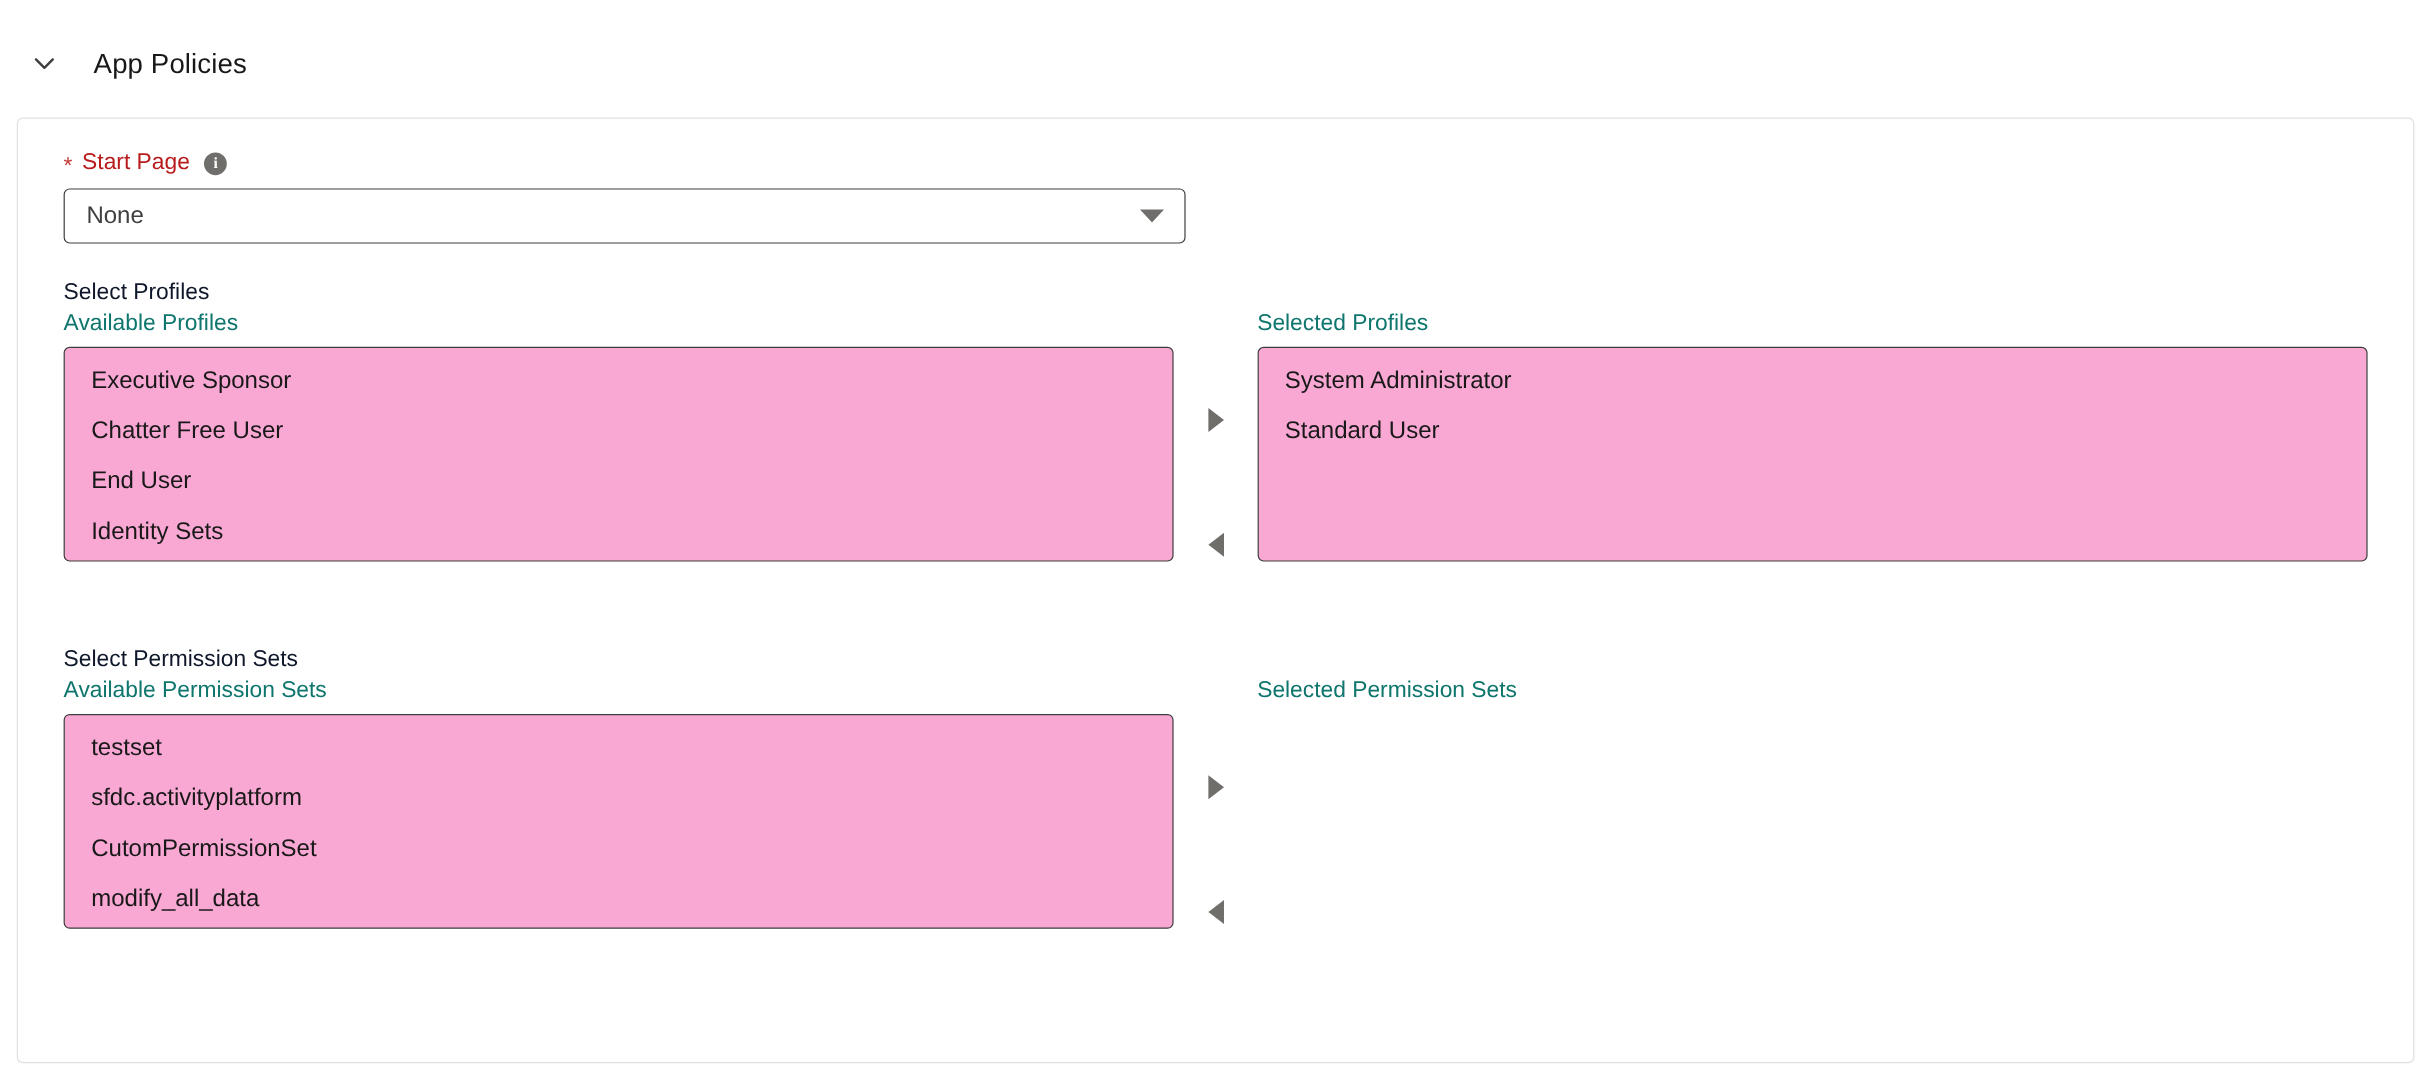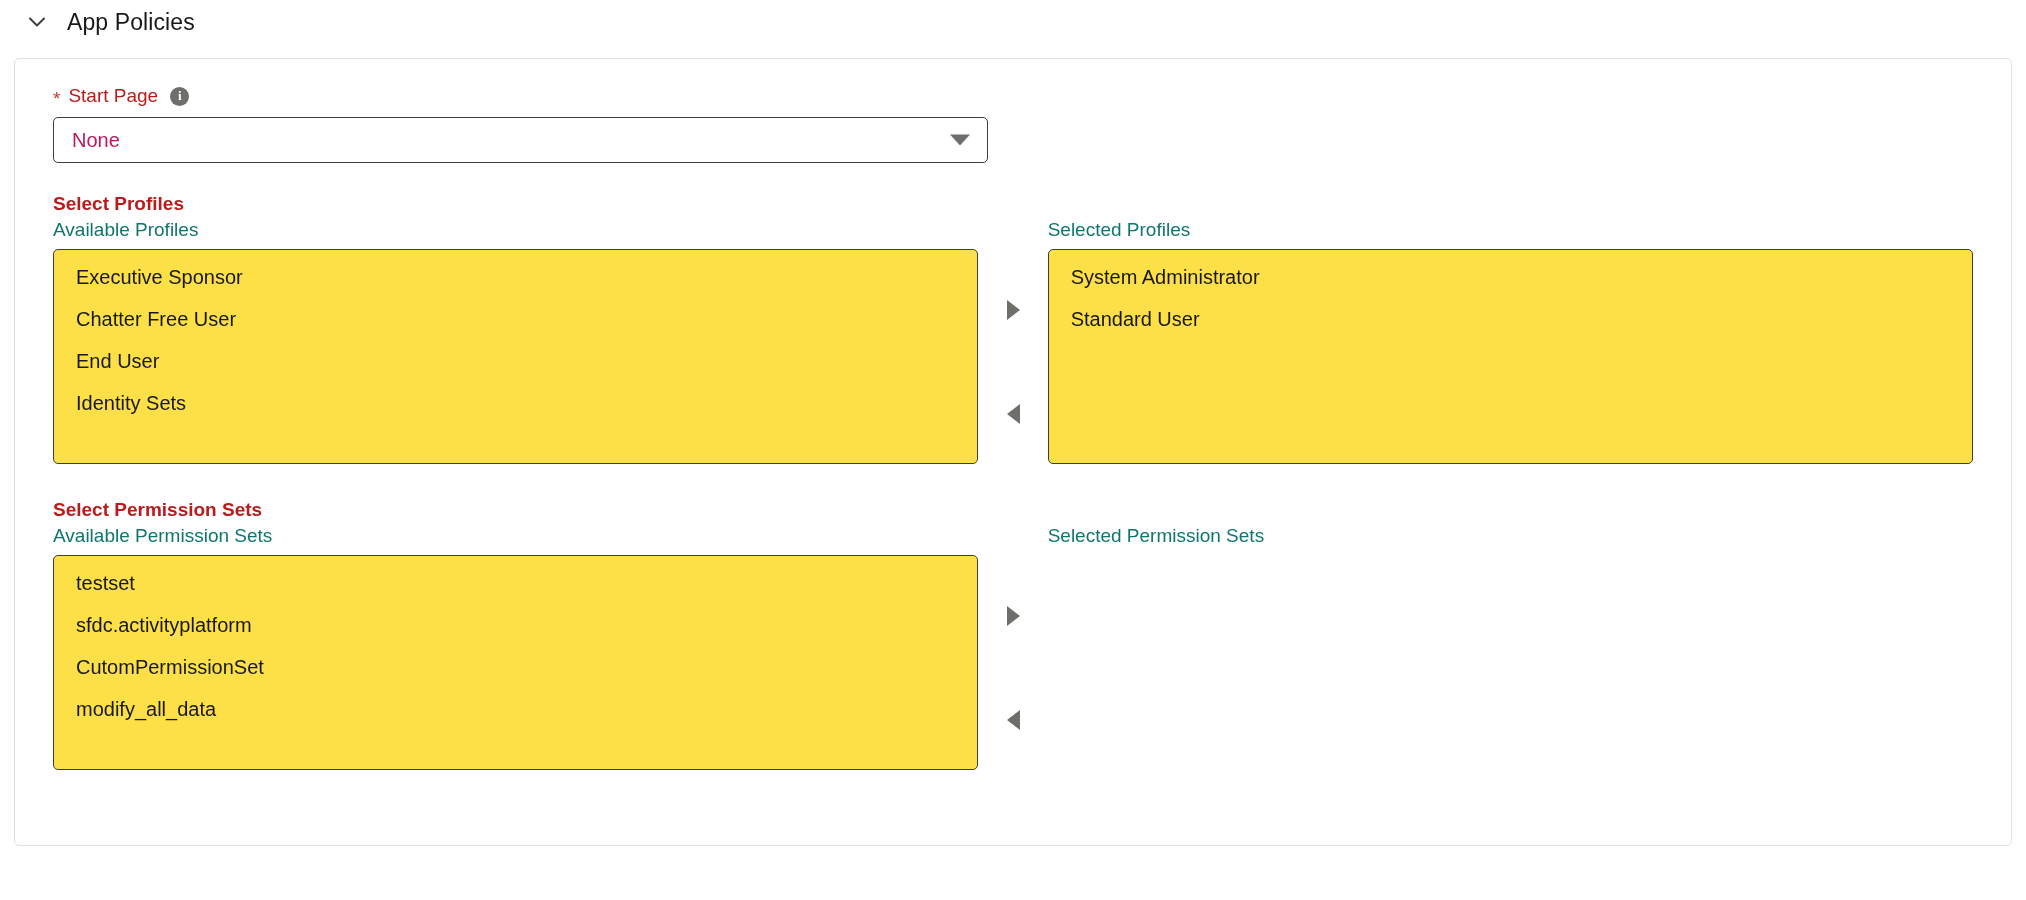--- a/index.html
+++ b/index.html
@@ -16,24 +16,24 @@
     overflow: hidden;
   }
 
   .page {
     padding: 0 14px;
   }
 
   
   .section-header {
     display: flex;
-    align-items: center;
-    gap: 17px;
+    gap: 28px;
     height: 44px;
     padding-left: 10px;
+    margin-top: 40px;
   }
   .chevron {
     width: 26px;
     height: 26px;
     display: inline-flex;
     align-items: center;
     justify-content: center;
     color: #3e3e3c;
     cursor: pointer;
   }
@@ -96,62 +96,62 @@
   .select-box {
     width: 100%;
     height: 100%;
     border: 1px solid #3e3e3c;
     border-radius: 5px;
     background: #fff;
     display: flex;
     align-items: center;
     padding: 0 18px;
     font-size: 20px;
-    color: #be185d;
+    color: #404040;
     cursor: pointer;
   }
   .select-arrow {
     position: absolute;
     right: 18px;
     top: 50%;
     transform: translateY(-50%);
     width: 0;
     height: 0;
     border-left: 10px solid transparent;
     border-right: 10px solid transparent;
     border-top: 11px solid #706e6b;
     pointer-events: none;
   }
 
   
   .group-title {
     font-size: 19px;
-    font-weight: bold;
-    color: #b91c1c;
+    font-weight: normal;
+    color: #0f172a;
     margin: 30px 0 4px 0;
   }
 
   .duel {
     display: flex;
     align-items: flex-start;
   }
   .duel-col {
     width: 935px;
   }
   .col-label {
     font-size: 19px;
     color: #0f766e;
     margin-bottom: 8px;
     display: block;
   }
   .listbox {
     border: 1px solid #3e3e3c;
     border-radius: 5px;
-    background: #fde047;
-    height: 215px;
+    background: #f9a8d4;
+    height: 179px;
     overflow: hidden;
     padding: 6px 0;
   }
   .listbox.selected-box {
     border-color: #3e3e3c;
   }
   .list-item {
     padding: 8px 22px;
     font-size: 20px;
     color: #181818;

